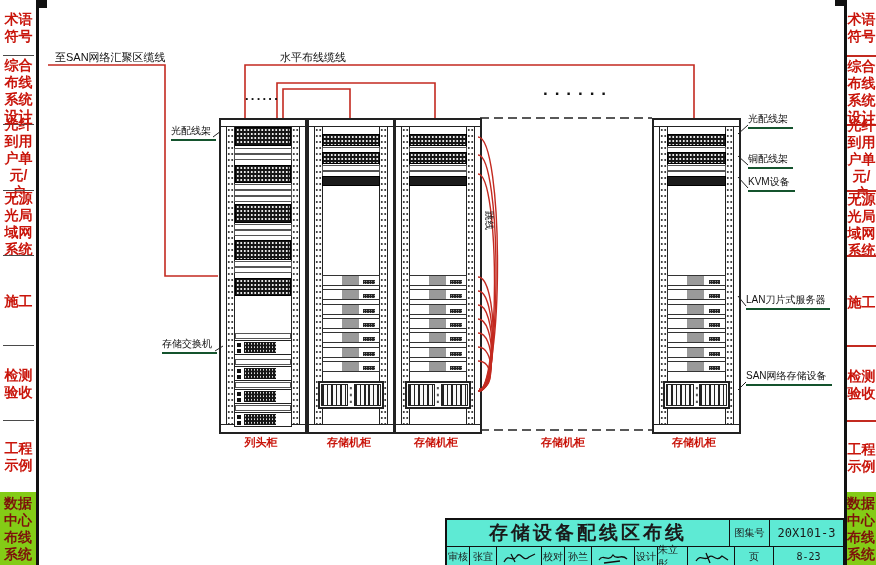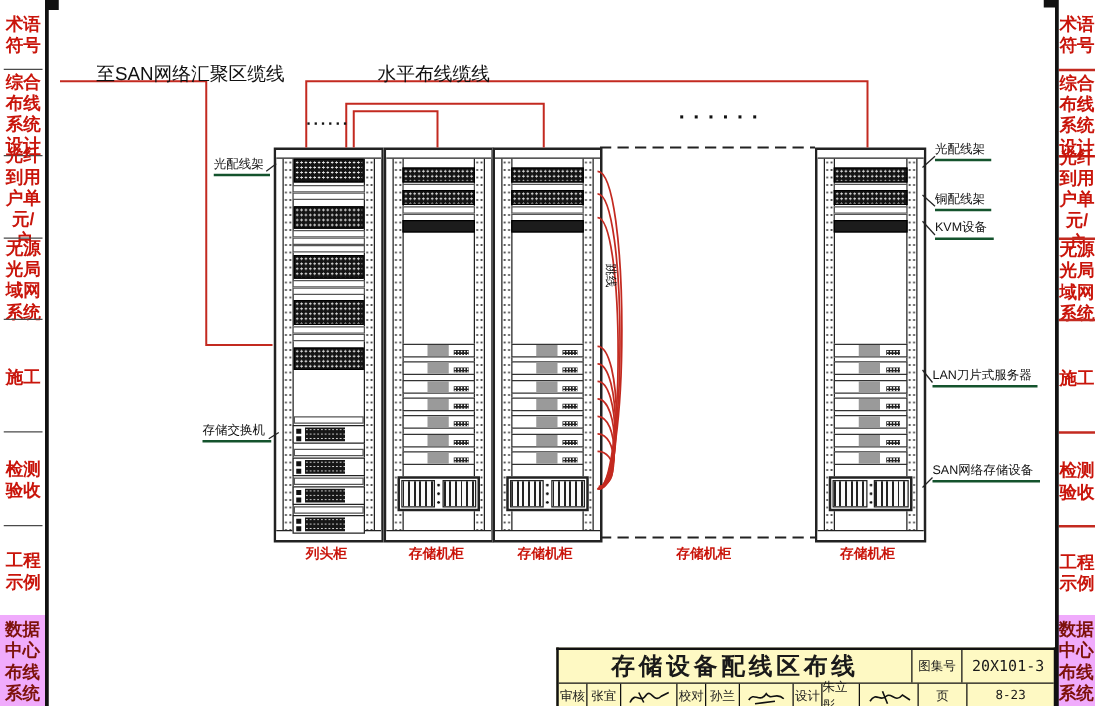--- a/index.html
+++ b/index.html
@@ -7,21 +7,21 @@
         font-family:"Liberation Sans","DejaVu Sans",sans-serif;color:#1a1a1a;}
 
   
   .vline{position:absolute;top:0;bottom:0;width:2.5px;background:#111;z-index:6;}
   .tab{position:absolute;display:flex;align-items:center;justify-content:center;text-align:center;
        white-space:pre-line;font-weight:bold;font-size:14px;line-height:17px;color:#c9150b;z-index:6;}
   .tab-l{left:3px;width:31px;border-top:1.5px solid #4a4a4a;}
   .tab-l.first{border-top:none;}
   .tab-r{left:847px;width:29px;border-top:2px solid #c32a20;}
   .tab-r.first{border-top:none;}
-  .tab.active{background:#f0abfc;color:#7d120b;border-top:none;}
+  .tab.active{background:#84cc16;color:#7d120b;border-top:none;}
   .tab-l.active{left:0;width:36px;}
   .tab-r.active{left:846px;width:30px;}
   .corner{position:absolute;background:#111;z-index:6;}
 
   
   .rack{position:absolute;top:118px;width:84px;height:312px;border:2px solid #222;background:#fff;z-index:1;}
   .rtop{position:absolute;top:0;left:0;right:0;height:6px;border-bottom:1px solid #222;background:#fff;}
   .rbot{position:absolute;bottom:0;left:0;right:0;height:7px;border-top:1px solid #222;background:#fff;}
   .rail{position:absolute;top:7px;bottom:8px;width:7px;border-left:1px solid #222;border-right:1px solid #222;
         background-image:radial-gradient(circle,#444 0.7px,rgba(0,0,0,0) 0.9px);background-size:3.5px 6px;}
@@ -50,31 +50,31 @@
   .mid{position:absolute;left:47%;width:6%;top:4px;bottom:4px;
         background-image:radial-gradient(circle,#111 1px,rgba(0,0,0,0) 1.2px);background-size:4px 7px;background-position:center;}
 
   
   #overlay{position:absolute;left:0;top:0;z-index:2;}
   .redline{stroke:#c32a20;stroke-width:1.6;fill:none;}
   .jump{stroke:#c32a20;stroke-width:1.4;fill:none;}
   .dashline{stroke:#222;stroke-width:1.5;stroke-dasharray:9 5;fill:none;}
   .leader{stroke:#222;stroke-width:1;fill:none;}
   .lbl{position:absolute;font-size:10px;color:#111;z-index:3;white-space:nowrap;}
-  .lbl.big{font-size:15px;margin-left:22px;}
+  .lbl.big{font-size:11px;}
   .lbl.ul{border-bottom:2px solid #14532d;padding:0 5px 1px 0;}
   .lbl.red{color:#c9150b;font-weight:bold;font-size:11px;text-align:center;width:80px;}
   .dots-s{position:absolute;font-size:13px;font-weight:bold;letter-spacing:1.5px;color:#111;z-index:3;}
   .dots-l{position:absolute;font-size:17px;font-weight:bold;letter-spacing:6px;color:#111;z-index:3;}
   .vert{transform:rotate(90deg);transform-origin:center;font-size:9.5px;width:20px;text-align:center;}
   .note{position:absolute;font-size:10.5px;color:#181818;z-index:3;white-space:nowrap;letter-spacing:0.3px;}
 
   
   #tblock{position:absolute;left:445px;top:518px;width:400px;height:47px;border:2px solid #111;border-bottom:none;
-          background:#fef9c3;z-index:4;box-sizing:border-box;}
+          background:#5eead4;z-index:4;box-sizing:border-box;}
   .tb-row1{position:absolute;top:0;left:0;right:0;height:26px;display:flex;}
   .tb-title{flex:1;display:flex;align-items:center;justify-content:center;
           font-weight:bold;font-size:19px;letter-spacing:3px;}
   .tb-cell{display:flex;align-items:center;justify-content:center;font-size:10px;border-left:1.5px solid #111;box-sizing:border-box;}
   .tb-no{width:40px;}
   .tb-noval{width:74px;font-family:"DejaVu Sans Mono",monospace;font-size:12px;}
   .tb-row2{position:absolute;top:26px;left:0;right:0;height:19px;border-top:1.5px solid #111;display:flex;}
   .c2{display:flex;align-items:center;justify-content:center;font-size:10px;border-right:1px solid #111;box-sizing:border-box;}
   .c2.mono{font-family:"DejaVu Sans Mono",monospace;font-size:10px;}
   .c2.last{border-right:none;flex:1;}

